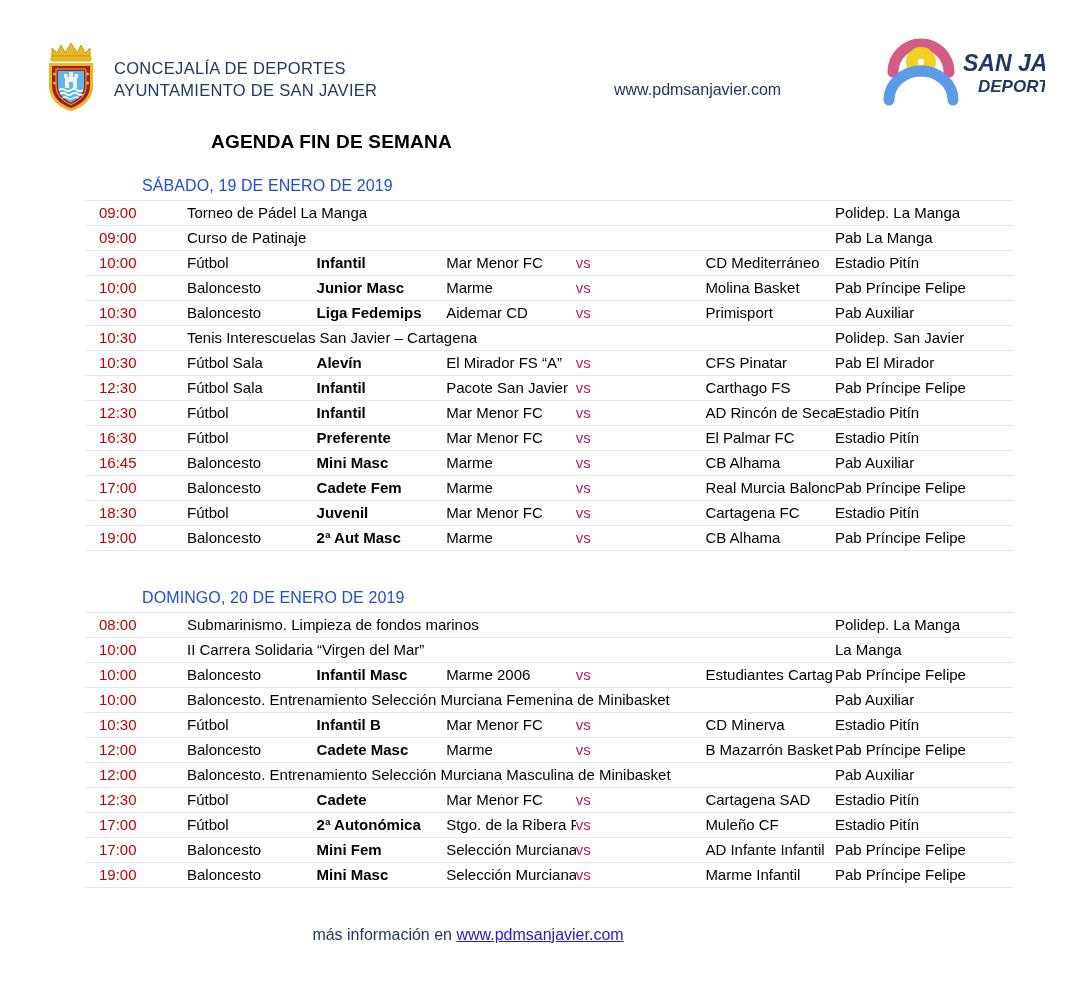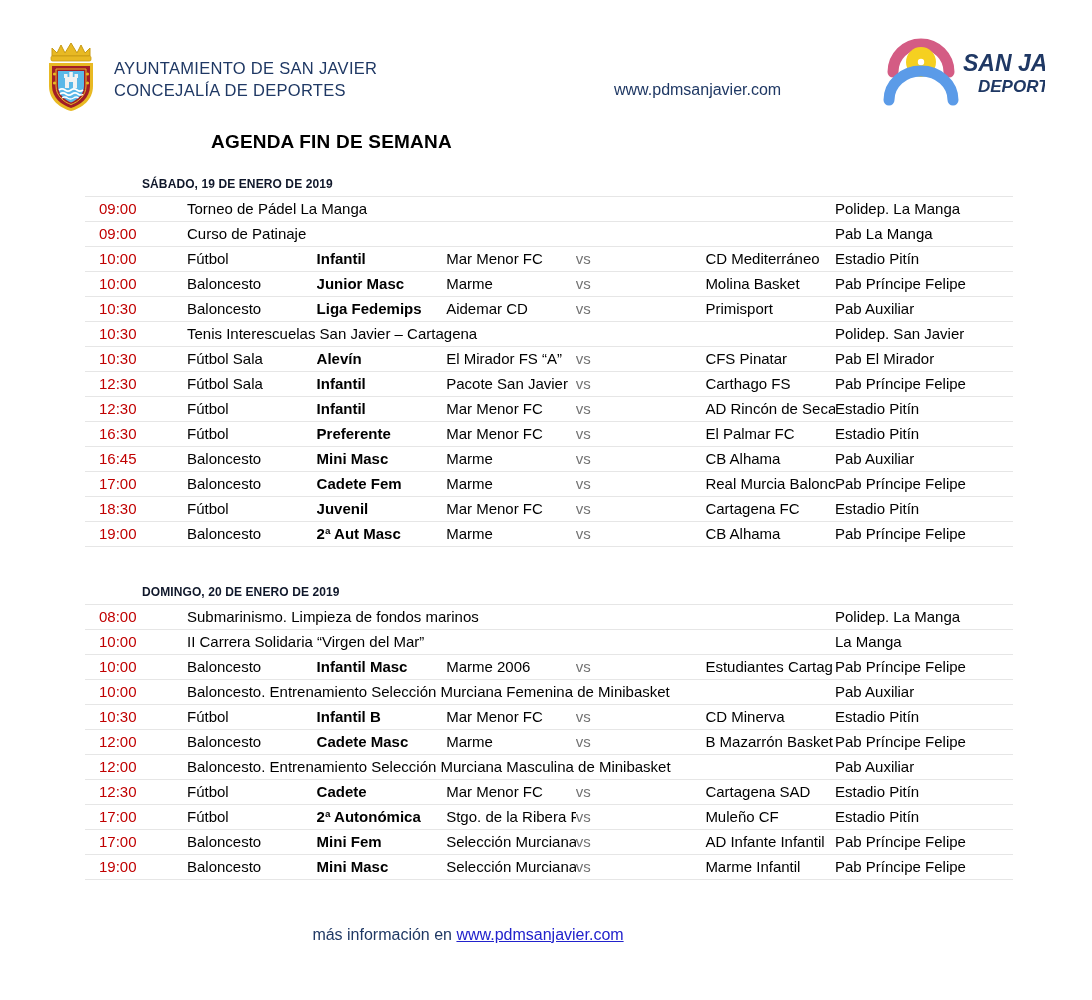--- a/index.html
+++ b/index.html
@@ -72,26 +72,25 @@
   }
 
   
   .sheet {
     position: absolute;
     left: 85px;
     top: 175px;
     width: 928px;
   }
   .day-head {
-    color: #0f172a;
-    font-size: 12px;
+    color: #1d4ed8;
+    font-size: 16px;
     padding: 2px 0 5px 57px;
     white-space: nowrap;
     letter-spacing: 0.1px;
-    font-weight: bold;
   }
   .day-head.sunday { padding-left: 57px; }
 
   table.sched {
     width: 100%;
     border-collapse: collapse;
     table-layout: fixed;
     font-size: 15px;
   }
   table.sched td {
@@ -100,21 +99,21 @@
     padding: 3px 0 4px 0;
     height: 17px;
     vertical-align: middle;
     white-space: nowrap;
     overflow: hidden;
   }
   .c-time   { width: 88px;  color: #C00000; padding-left: 14px !important; }
   .c-sport  { width: 112px; }
   .c-cat    { width: 160px; font-weight: bold; }
   .c-team1  { width: 186px; }
-  .c-vs     { width: 36px; color: #737373; }
+  .c-vs     { width: 36px; color: #be185d; }
   .c-team2  { width: 168px; }
   .c-venue  { width: 178px; padding-left: 0 !important; margin-left: 44px; }
 
   
   .c-desc { }
 
   .gap { height: 36px; }
 
   
   .footer {
@@ -161,22 +160,22 @@
       <path d="M22 60 q3 -2 5.5 0 q3 2 6 0 q2.5 -1.8 5 -0.2" fill="none" stroke="#FFFFFF" stroke-width="1.5"></path>
 
       <circle cx="14.5" cy="36" r="1.6" fill="#E8B923"></circle>
       <circle cx="14.5" cy="45" r="1.6" fill="#E8B923"></circle>
       <circle cx="47.5" cy="36" r="1.6" fill="#E8B923"></circle>
       <circle cx="47.5" cy="45" r="1.6" fill="#E8B923"></circle>
     </svg>
   </div>
 
   <div class="org-text">
+    <div>CONCEJALÍA DE DEPORTES</div>
     <div>AYUNTAMIENTO DE SAN JAVIER</div>
-    <div>CONCEJALÍA DE DEPORTES</div>
   </div>
 
   <div class="web-top">www.pdmsanjavier.com</div>
 
   <div class="sj-logo">
     <svg viewBox="0 0 200 68" width="200" height="68">
 
       <path d="M48 34 a28 28 0 0 1 56 0" fill="none" stroke="#D45C84" stroke-width="11" stroke-linecap="round"></path>
 
       <circle cx="76" cy="24" r="15" fill="#F5D020"></circle>

